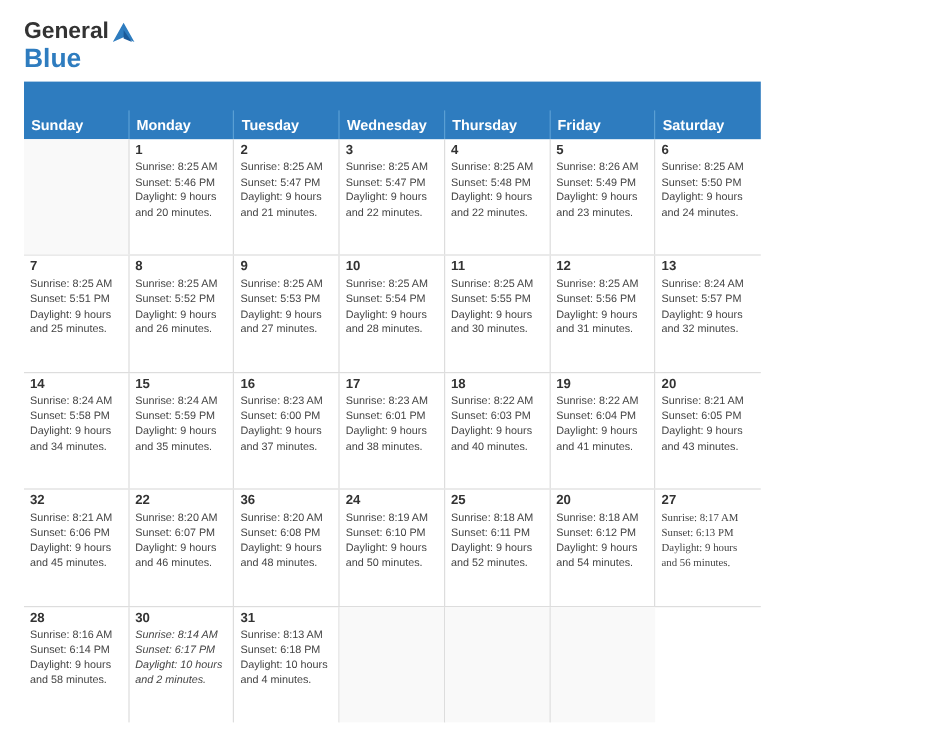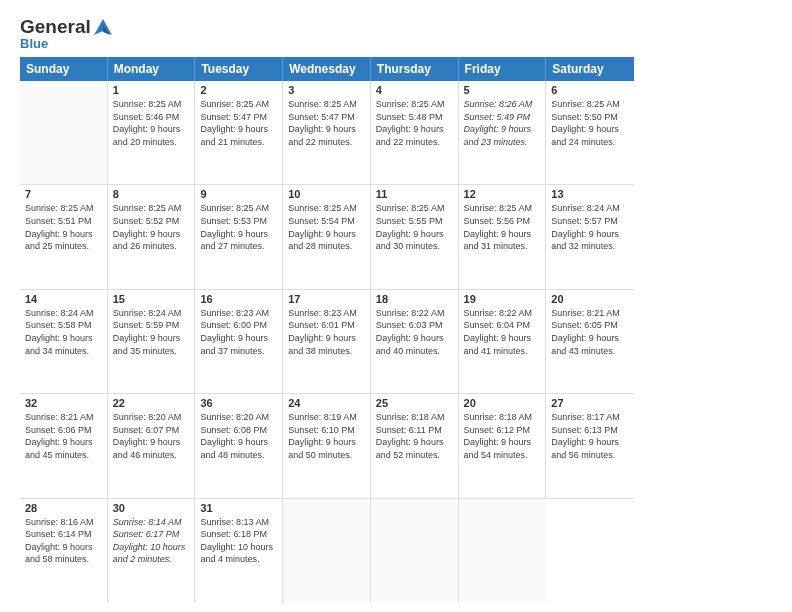--- a/index.html
+++ b/index.html
@@ -50,20 +50,21 @@
       grid-template-columns: repeat(7, 1fr);
       background: #2e7cbf;
     }
     .cal-header-cell {
       color: #fff;
       font-size: 12px;
       font-weight: bold;
       padding: 5px 6px;
       text-align: left;
       border-right: 1px solid #5a9fd4;
+      margin-top: 24px;
     }
     .cal-header-cell:last-child {
       border-right: none;
     }
     .cal-body {
       flex: 1;
       display: flex;
       flex-direction: column;
     }
     .cal-row {
@@ -106,21 +107,21 @@
 <div class="page">
   <div class="header">
     <div class="logo">
   <div style="display:flex;align-items:center;">
     <span style="font-size:19px;font-weight:bold;color:#333;">General</span>
     <svg width="22" height="20" viewBox="0 0 22 20" style="margin:0 1px;">
       <path d="M11 2 L20 18 L11 14 L2 18 Z" fill="#2e7cbf"></path>
       <path d="M11 8 L18 18 L11 15 Z" fill="#1a5a9a"></path>
     </svg>
   </div>
-  <div style="font-size:13px;font-weight:bold;color:#2e7cbf;margin-top:-2px;">Blue</div>
+  <div style="font-size:22px;font-weight:bold;color:#2e7cbf;margin-top:-2px;">Blue</div>
 </div>
     <div class="title-area">
       <div class="month-title"></div>
       <div class="subtitle"></div>
     </div>
   </div>
 
   <div class="calendar">
     <div class="cal-header" id="cal-header">
         <div class="cal-header-cell">Sunday</div>
@@ -153,21 +154,21 @@
 Daylight: 9 hours and 22 minutes.</div>
           </div>
           <div class="cal-cell">
             <div class="day-number">4</div>
             <div class="day-info" style="white-space: pre-line;">Sunrise: 8:25 AM
 Sunset: 5:48 PM
 Daylight: 9 hours and 22 minutes.</div>
           </div>
           <div class="cal-cell">
             <div class="day-number">5</div>
-            <div class="day-info" style="white-space: pre-line; font-style: italic;">Sunrise: 8:26 AM
+            <div class="day-info" style="white-space: pre-line;">Sunrise: 8:26 AM
 Sunset: 5:49 PM
 Daylight: 9 hours and 23 minutes.</div>
           </div>
           <div class="cal-cell">
             <div class="day-number">6</div>
             <div class="day-info" style="white-space: pre-line;">Sunrise: 8:25 AM
 Sunset: 5:50 PM
 Daylight: 9 hours and 24 minutes.</div>
           </div>
         </div>
@@ -291,21 +292,21 @@
 Daylight: 9 hours and 52 minutes.</div>
           </div>
           <div class="cal-cell">
             <div class="day-number">20</div>
             <div class="day-info" style="white-space: pre-line;">Sunrise: 8:18 AM
 Sunset: 6:12 PM
 Daylight: 9 hours and 54 minutes.</div>
           </div>
           <div class="cal-cell">
             <div class="day-number">27</div>
-            <div class="day-info" style="white-space: pre-line;">Sunrise: 8:17 AM
+            <div class="day-info" style="white-space: pre-line; font-family: Liberation Serif, serif;">Sunrise: 8:17 AM
 Sunset: 6:13 PM
 Daylight: 9 hours and 56 minutes.</div>
           </div>
         </div>
         <div class="cal-row">
           <div class="cal-cell">
             <div class="day-number">28</div>
             <div class="day-info" style="white-space: pre-line;">Sunrise: 8:16 AM
 Sunset: 6:14 PM
 Daylight: 9 hours and 58 minutes.</div>

